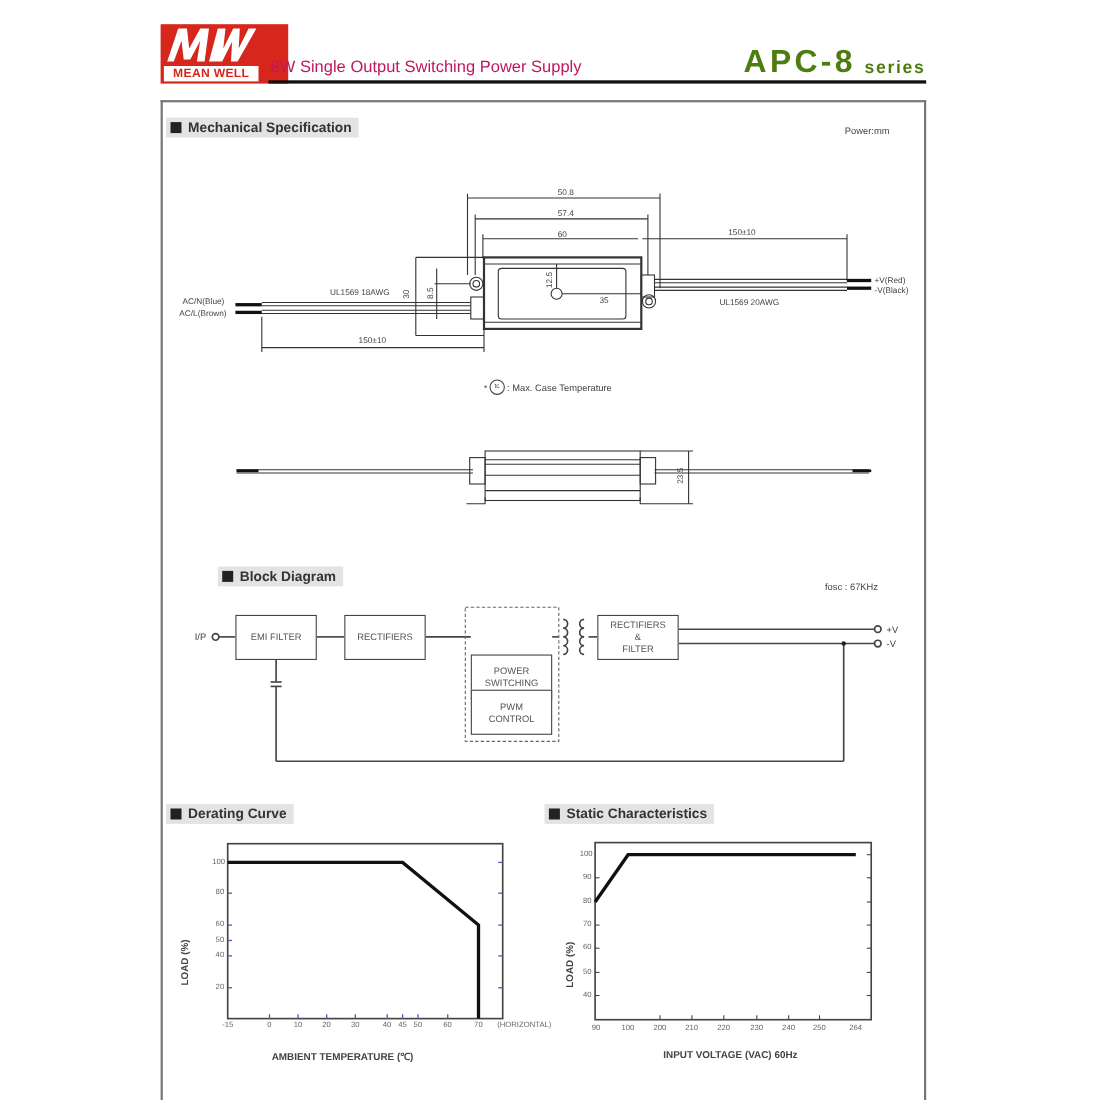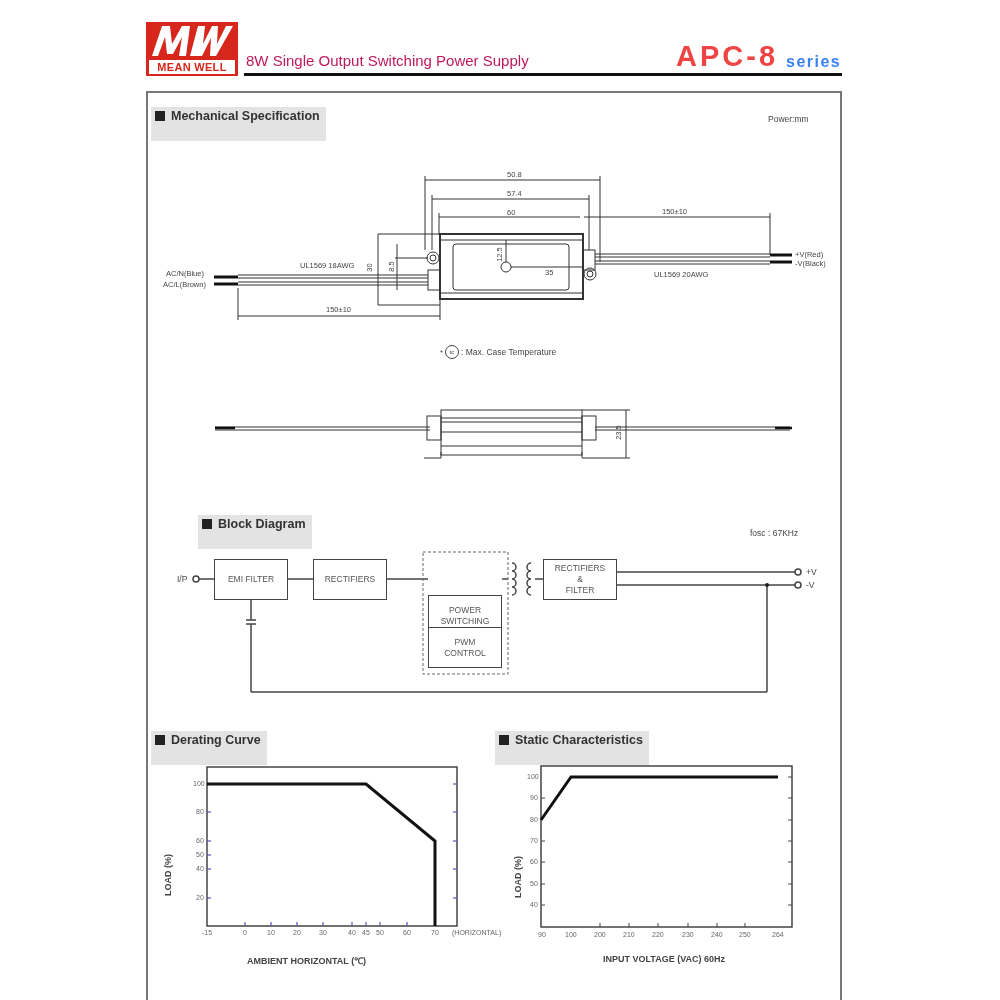--- a/index.html
+++ b/index.html
@@ -1,26 +1,26 @@
 <!DOCTYPE html>
 <html><head>
 <meta charset="utf-8">
 <style>
   html, body { margin:0; padding:0; background:#ffffff; }
   body { width:1000px; height:1000px; position:relative; overflow:hidden; font-family:"Liberation Sans", sans-serif; color:#222; }
   .abs { position:absolute; }
-  .logo { left:146px; top:22px; width:92px; height:54px; background:#d7261b; }
+  .logo { left:146px; top:22px; width:116px; height:54px; background:#d7261b; }
   .logo-mw { left:0; top:0; width:92px; height:38px; }
   .logo-text { left:3px; top:38px; width:86px; height:14px; background:#fff; color:#d7261b; font-size:11px; font-weight:bold; text-align:center; line-height:14px; letter-spacing:0.3px; }
   .subtitle { left:246px; top:52px; font-size:15px; color:#be185d; }
-  .model { left:676px; top:40px; font-size:29px; font-weight:bold; letter-spacing:3px; color:#ef4444; }
-  .series { left:786px; top:53px; font-size:16px; font-weight:bold; letter-spacing:1.5px; color:#3b82f6; }
+  .model { left:676px; top:40px; font-size:29px; font-weight:bold; letter-spacing:3px; color:#4d7c0f; }
+  .series { left:786px; top:53px; font-size:16px; font-weight:bold; letter-spacing:1.5px; color:#4d7c0f; }
   .rule { left:244px; top:73px; width:598px; height:3px; background:#111; }
   .frame { left:146px; top:91px; width:696px; height:920px; border:2px solid #777; border-bottom:none; box-sizing:border-box; }
-  .sec { height:18px; background:#e3e3e3; font-size:12.5px; font-weight:bold; color:#333; line-height:18px; padding:0 6px 16px 4px; display:flex; align-items:center; gap:6px; }
+  .sec { height:18px; background:#e3e3e3; font-size:12.5px; font-weight:bold; color:#333; line-height:18px; padding:0 6px 0 4px; display:flex; align-items:center; gap:6px; }
   .sec .sq { width:10px; height:10px; background:#222; display:inline-block; }
   .small { font-size:7.5px; color:#444; white-space:nowrap; }
   .lab { font-size:8.5px; color:#444; white-space:nowrap; }
   .blk { border:1.5px solid #444; background:#fff; font-size:8.5px; color:#555; text-align:center; display:flex; align-items:center; justify-content:center; line-height:11px; box-sizing:border-box; }
   svg { position:absolute; left:0; top:0; }
   .axislab { font-size:9px; font-weight:bold; color:#444; white-space:nowrap; }
   .tick { font-size:7px; color:#666; white-space:nowrap; }
 </style>
 </head>
 <body>
@@ -242,21 +242,21 @@
 <div class="abs tick" style="left:243px; top:929px;">0</div>
 <div class="abs tick" style="left:267px; top:929px;">10</div>
 <div class="abs tick" style="left:293px; top:929px;">20</div>
 <div class="abs tick" style="left:319px; top:929px;">30</div>
 <div class="abs tick" style="left:348px; top:929px;">40</div>
 <div class="abs tick" style="left:362px; top:929px;">45</div>
 <div class="abs tick" style="left:376px; top:929px;">50</div>
 <div class="abs tick" style="left:403px; top:929px;">60</div>
 <div class="abs tick" style="left:431px; top:929px;">70</div>
 <div class="abs tick" style="left:452px; top:929px;">(HORIZONTAL)</div>
-<div class="abs axislab" style="left:247px; top:954px;">AMBIENT HORIZONTAL (℃)</div>
+<div class="abs axislab" style="left:247px; top:954px;">AMBIENT TEMPERATURE (℃)</div>
 <div class="abs axislab" style="left:147px; top:870px; transform:rotate(-90deg);">LOAD (%)</div>
 
 <div class="abs sec" style="left:495px; top:731px;">
   <span class="sq"></span>
   <span>Static Characteristics</span>
 </div>
 
 <svg width="1000" height="1000">
   <rect x="541" y="766" width="251" height="161" fill="none" stroke="#444" stroke-width="1.5"></rect>
   <g stroke="#444" stroke-width="1">

